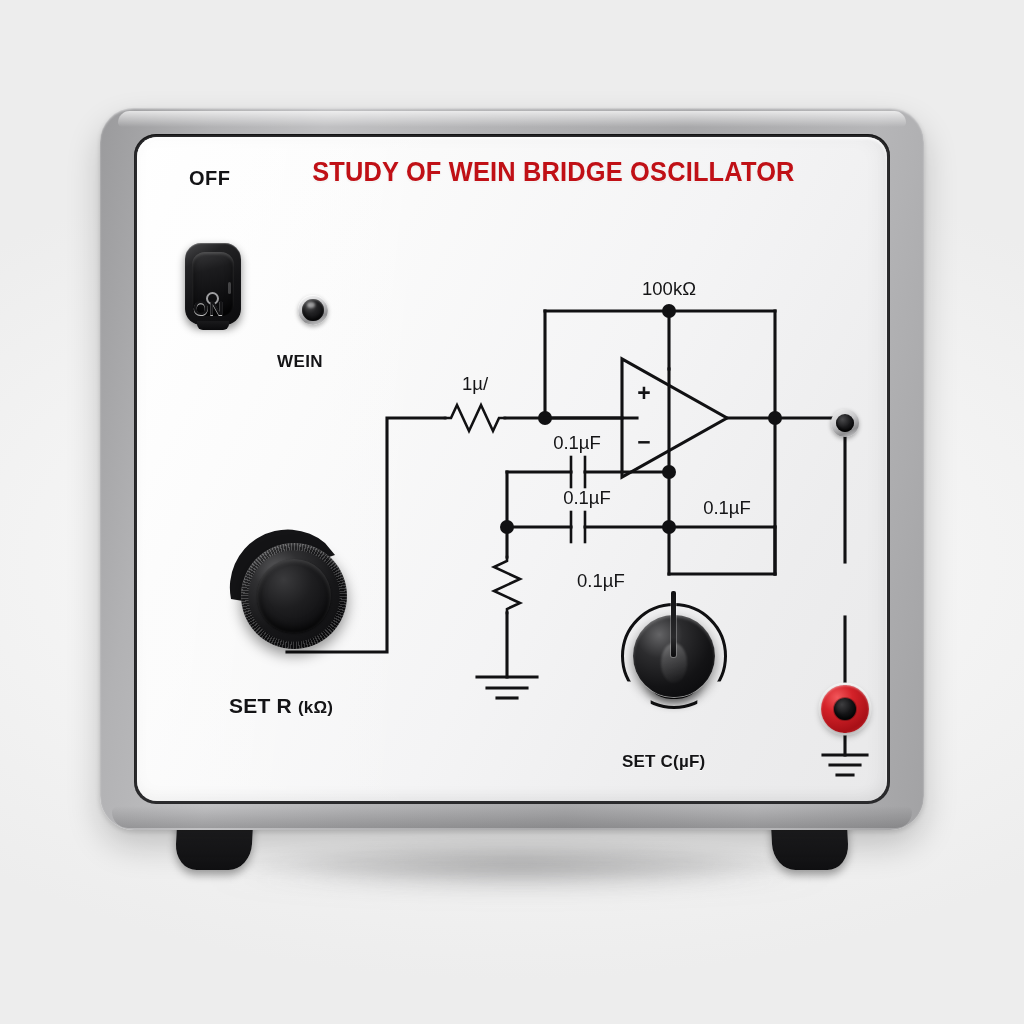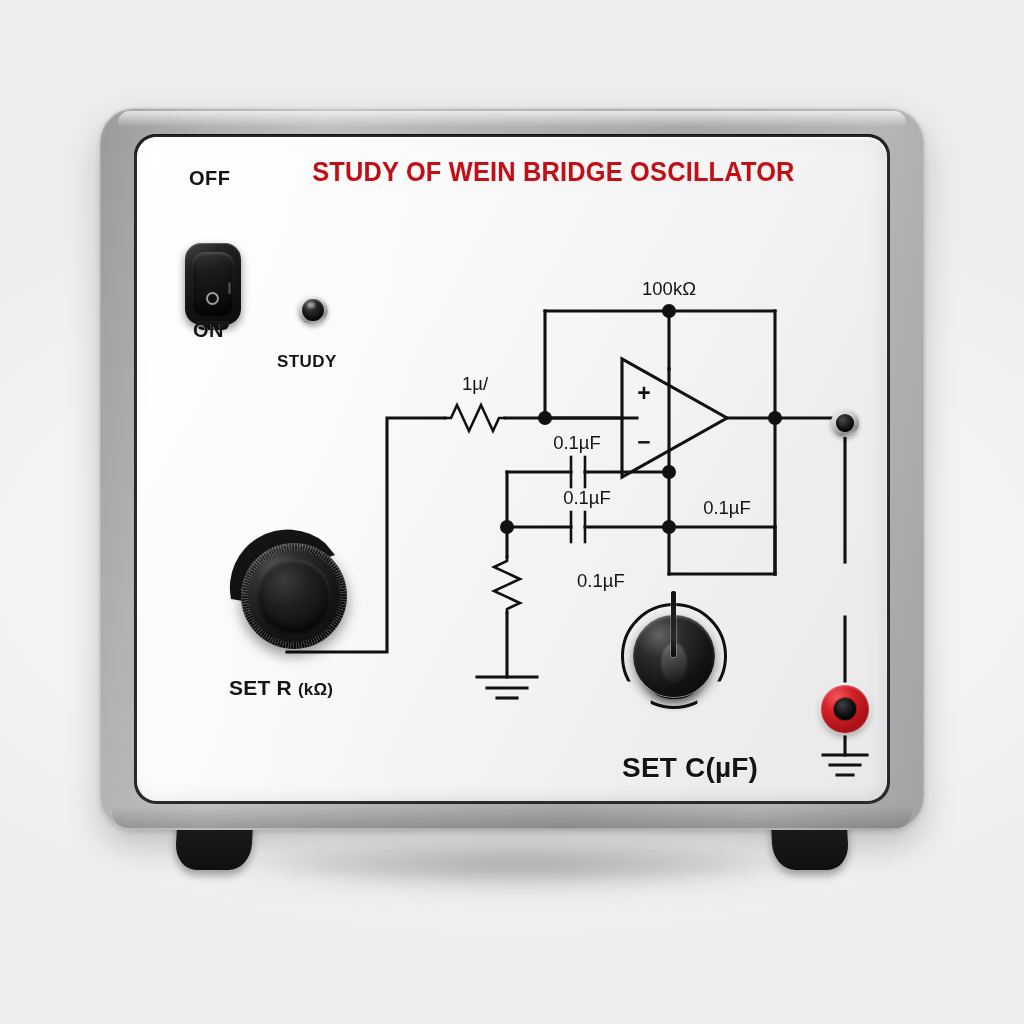--- a/index.html
+++ b/index.html
@@ -99,25 +99,25 @@
     white-space:nowrap;
     text-shadow:0 1px 0 rgba(255,255,255,.6),0 1px 2px rgba(0,0,0,.10);
   }
   .panel-label{
     position:absolute;color:#141416;font-weight:bold;
     font-family:Liberation Sans, sans-serif;
     text-shadow:0 1px 0 rgba(255,255,255,.75);
     white-space:nowrap;
   }
   #lbl-off{left:52px;top:30px;font-size:20px;letter-spacing:.5px;}
-  #lbl-on{left:56px;top:182px;font-size:20px;letter-spacing:.5px;}
+  #lbl-on{left:56px;top:160px;font-size:20px;letter-spacing:.5px;}
   #lbl-mains{left:140px;top:215px;font-size:17px;letter-spacing:.4px;}
-  #lbl-setr{left:92px;top:539px;font-size:21px;letter-spacing:.2px;}
+  #lbl-setr{left:92px;top:557px;font-size:21px;letter-spacing:.2px;}
   #lbl-setr .unit{font-size:17px;font-weight:bold;}
-  #lbl-setc{left:485px;top:615px;font-size:28px;letter-spacing:.2px;}
+  #lbl-setc{left:485px;top:615px;font-size:17px;letter-spacing:.2px;}
 
   
   #rocker{
     position:absolute;left:48px;top:106px;width:56px;height:82px;
     border-radius:16px;
     background:linear-gradient(150deg,#4a4a4c 0%,#232325 22%,#141416 55%,#0b0b0d 100%);
     box-shadow:
       0 4px 9px rgba(0,0,0,.45),
       0 1px 0 rgba(255,255,255,.85),
       inset 0 1px 1px rgba(255,255,255,.25);
@@ -338,21 +338,21 @@
         <div id="rocker-inner">
           <div id="rocker-o"></div>
           <div id="rocker-notch"></div>
         </div>
       </div>
       <div class="panel-label" id="lbl-on">ON</div>
 
       <div id="mains-led">
         <div id="mains-led-dot"></div>
       </div>
-      <div class="panel-label" id="lbl-mains">STUDY</div>
+      <div class="panel-label" id="lbl-mains">WEIN</div>
 
       <div id="knob-r-wrap">
         <svg id="knob-r-arc" viewBox="0 0 150 150">
           <path d="M14 96 A58 58 0 0 1 108 40 L118 52 L100 58 A44 44 0 0 0 26 98 Z" fill="#141416"></path>
         </svg>
         <div id="knob-r">
           <div id="knob-r-knurl"></div>
           <div id="knob-r-face"></div>
         </div>
       </div>

